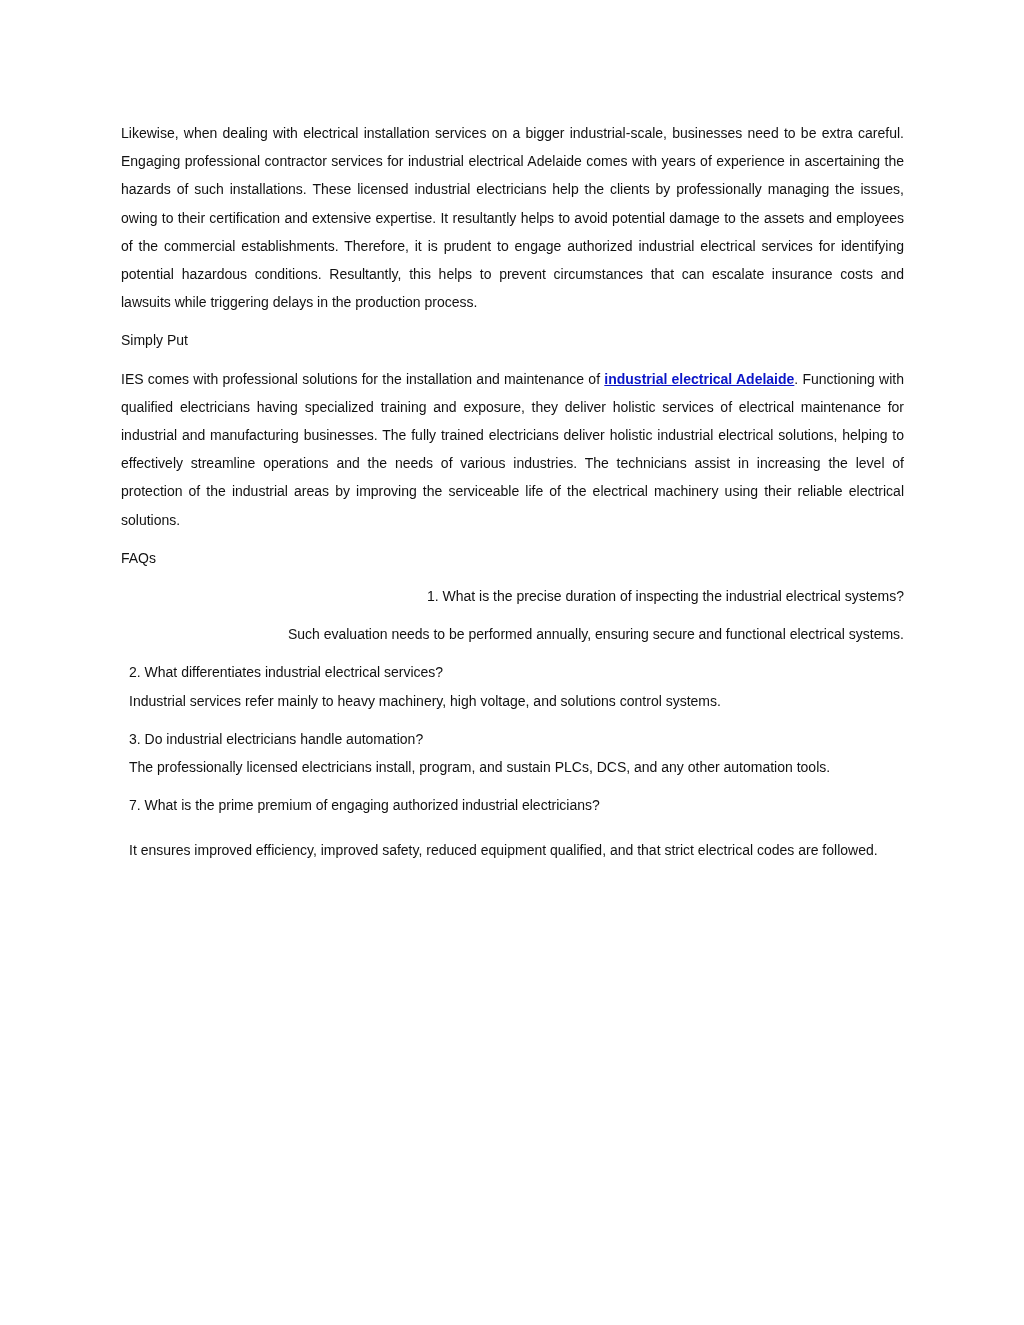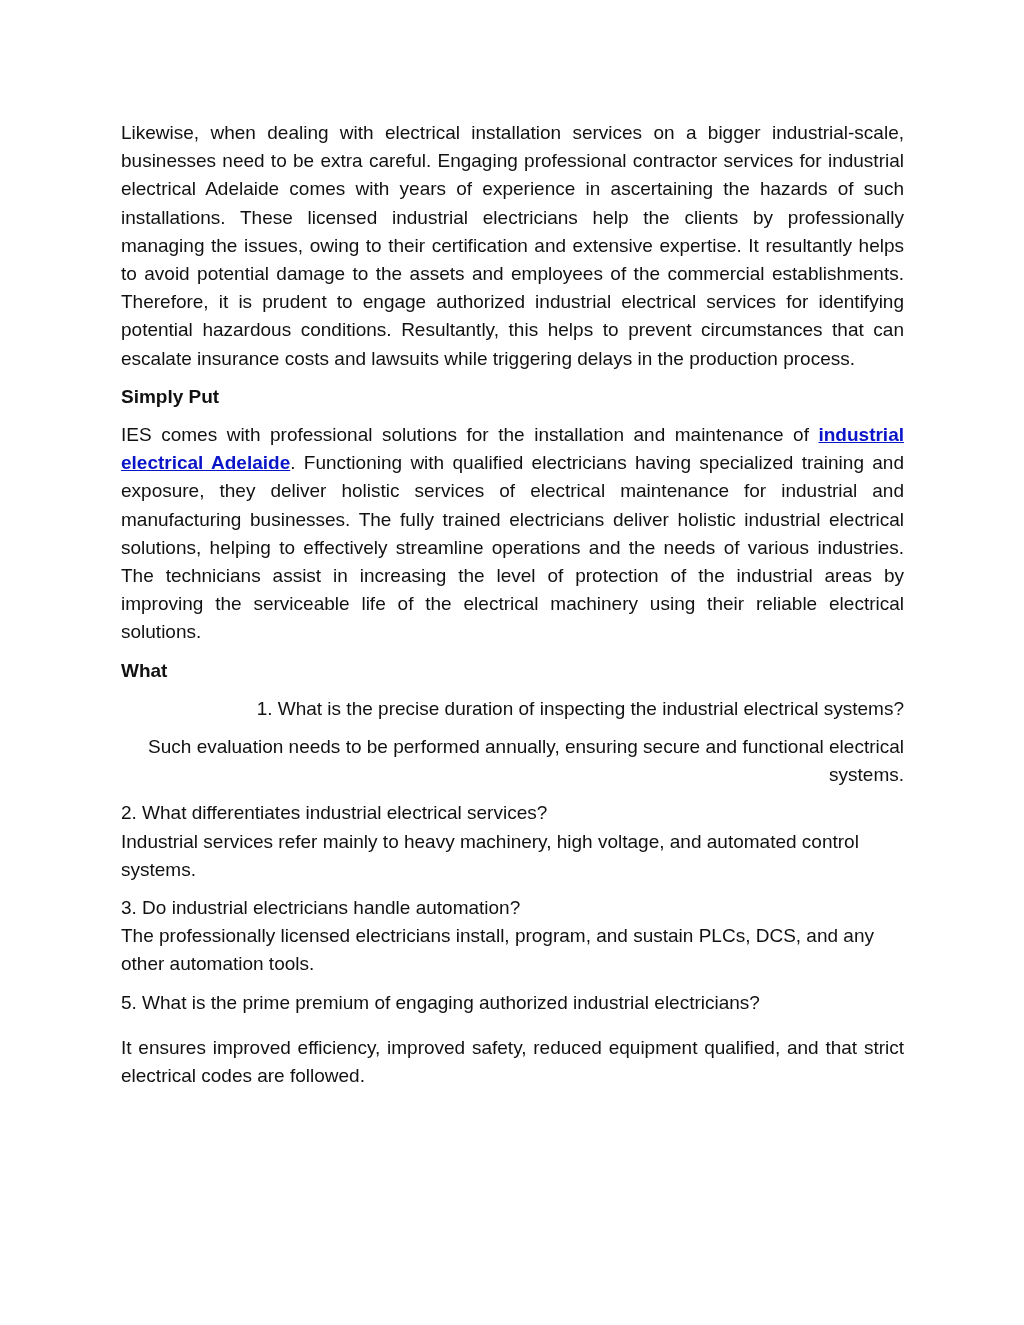--- a/index.html
+++ b/index.html
@@ -3,57 +3,57 @@
   <meta charset="utf-8">
   <style>
     html, body { margin: 0; padding: 0; background: #ffffff; }
     body {
       width: 1024px; height: 1325px; position: relative; overflow: hidden;
       font-family: "Liberation Sans", "DejaVu Sans", sans-serif;
       color: #111111;
     }
     .page {
       position: absolute; left: 121px; top: 119px; width: 783px;
-      font-size: 19px; line-height: 28.2px;
+      font-size: 14px; line-height: 28.2px;
     }
     .para { margin: 0 0 10px 0; text-align: justify; }
     .para-left { margin: 0 0 10px 0; text-align: right; }
-    .heading { margin: 0 0 10px 0; font-weight: bold; }
+    .heading { margin: 0 0 10px 0; font-weight: normal; }
     .link { color: #0a14c8; font-weight: bold; text-decoration: underline; cursor: pointer; }
-    .faq { margin: 0 0 10px 0; }
+    .faq { margin: 0 0 10px 8px; }
     .faq-q, .faq-a { display: block; }
     .faq-last-a { margin-top: 17px; text-align: justify; }
   </style>
 </head>
 <body>
 
 <div class="page">
 
   <p class="para">Likewise, when dealing with electrical installation services on a bigger industrial-scale, businesses need to be extra careful. Engaging professional contractor services for industrial electrical Adelaide comes with years of experience in ascertaining the hazards of such installations. These licensed industrial electricians help the clients by professionally managing the issues, owing to their certification and extensive expertise. It resultantly helps to avoid potential damage to the assets and employees of the commercial establishments. Therefore, it is prudent to engage authorized industrial electrical services for identifying potential hazardous conditions. Resultantly, this helps to prevent circumstances that can escalate insurance costs and lawsuits while triggering delays in the production process.</p>
 
   <p class="heading">Simply Put</p>
 
   <p class="para"><span>IES comes with professional solutions for the installation and maintenance of </span><a class="link">industrial electrical Adelaide</a><span>. Functioning with qualified electricians having specialized training and exposure, they deliver holistic services of electrical maintenance for industrial and manufacturing businesses. The fully trained electricians deliver holistic industrial electrical solutions, helping to effectively streamline operations and the needs of various industries. The technicians assist in increasing the level of protection of the industrial areas by improving the serviceable life of the electrical machinery using their reliable electrical solutions.</span></p>
 
-  <p class="heading">What</p>
+  <p class="heading">FAQs</p>
 
   <p class="para-left">1. What is the precise duration of inspecting the industrial electrical systems?</p>
   <p class="para-left">Such evaluation needs to be performed annually, ensuring secure and functional electrical systems.</p>
 
   <div class="faq">
     <span class="faq-q">2. What differentiates industrial electrical services?</span>
-    <span class="faq-a">Industrial services refer mainly to heavy machinery, high voltage, and automated control systems.</span>
+    <span class="faq-a">Industrial services refer mainly to heavy machinery, high voltage, and solutions control systems.</span>
   </div>
 
   <div class="faq">
     <span class="faq-q">3. Do industrial electricians handle automation?</span>
     <span class="faq-a">The professionally licensed electricians install, program, and sustain PLCs, DCS, and any other automation tools.</span>
   </div>
 
   <div class="faq">
   </div>
 
   <div class="faq">
-    <span class="faq-q">5. What is the prime premium of engaging authorized industrial electricians?</span>
+    <span class="faq-q">7. What is the prime premium of engaging authorized industrial electricians?</span>
     <span class="faq-a faq-last-a">It ensures improved efficiency, improved safety, reduced equipment qualified, and that strict electrical codes are followed.</span>
   </div>
 
 </div>
 
 </body></html>

